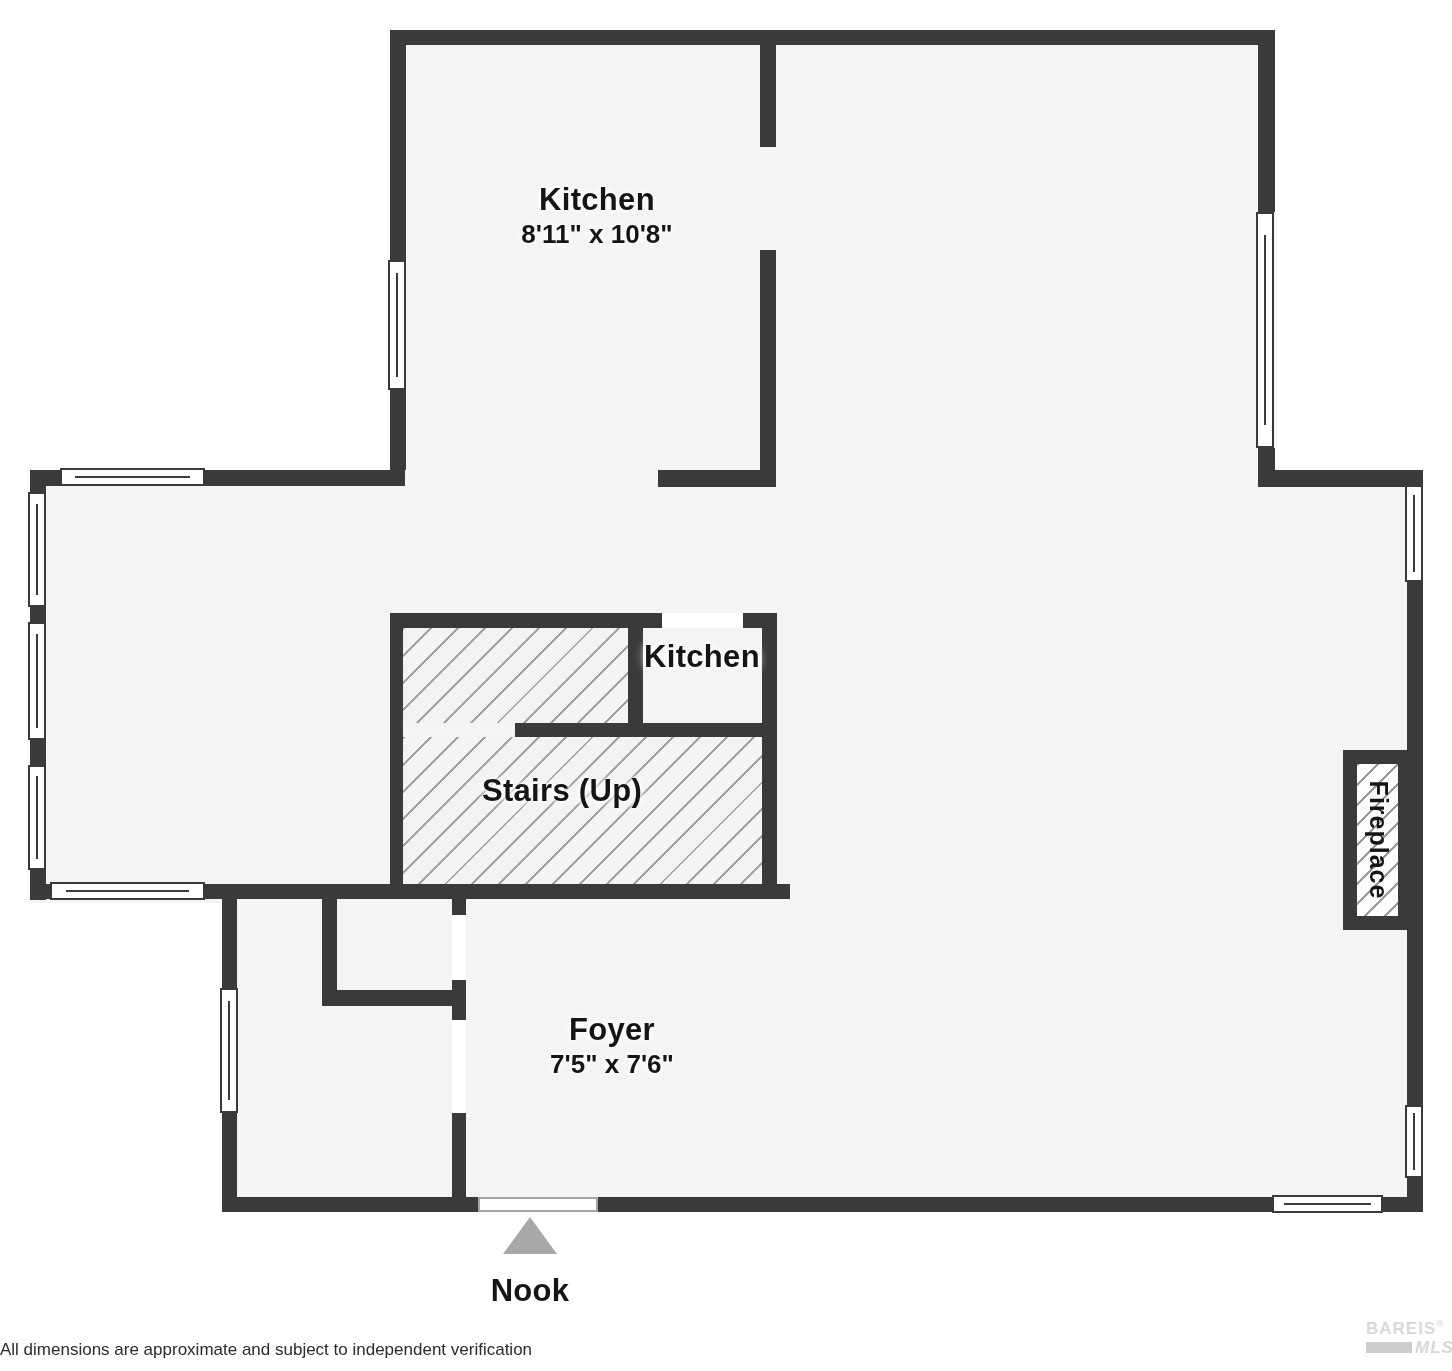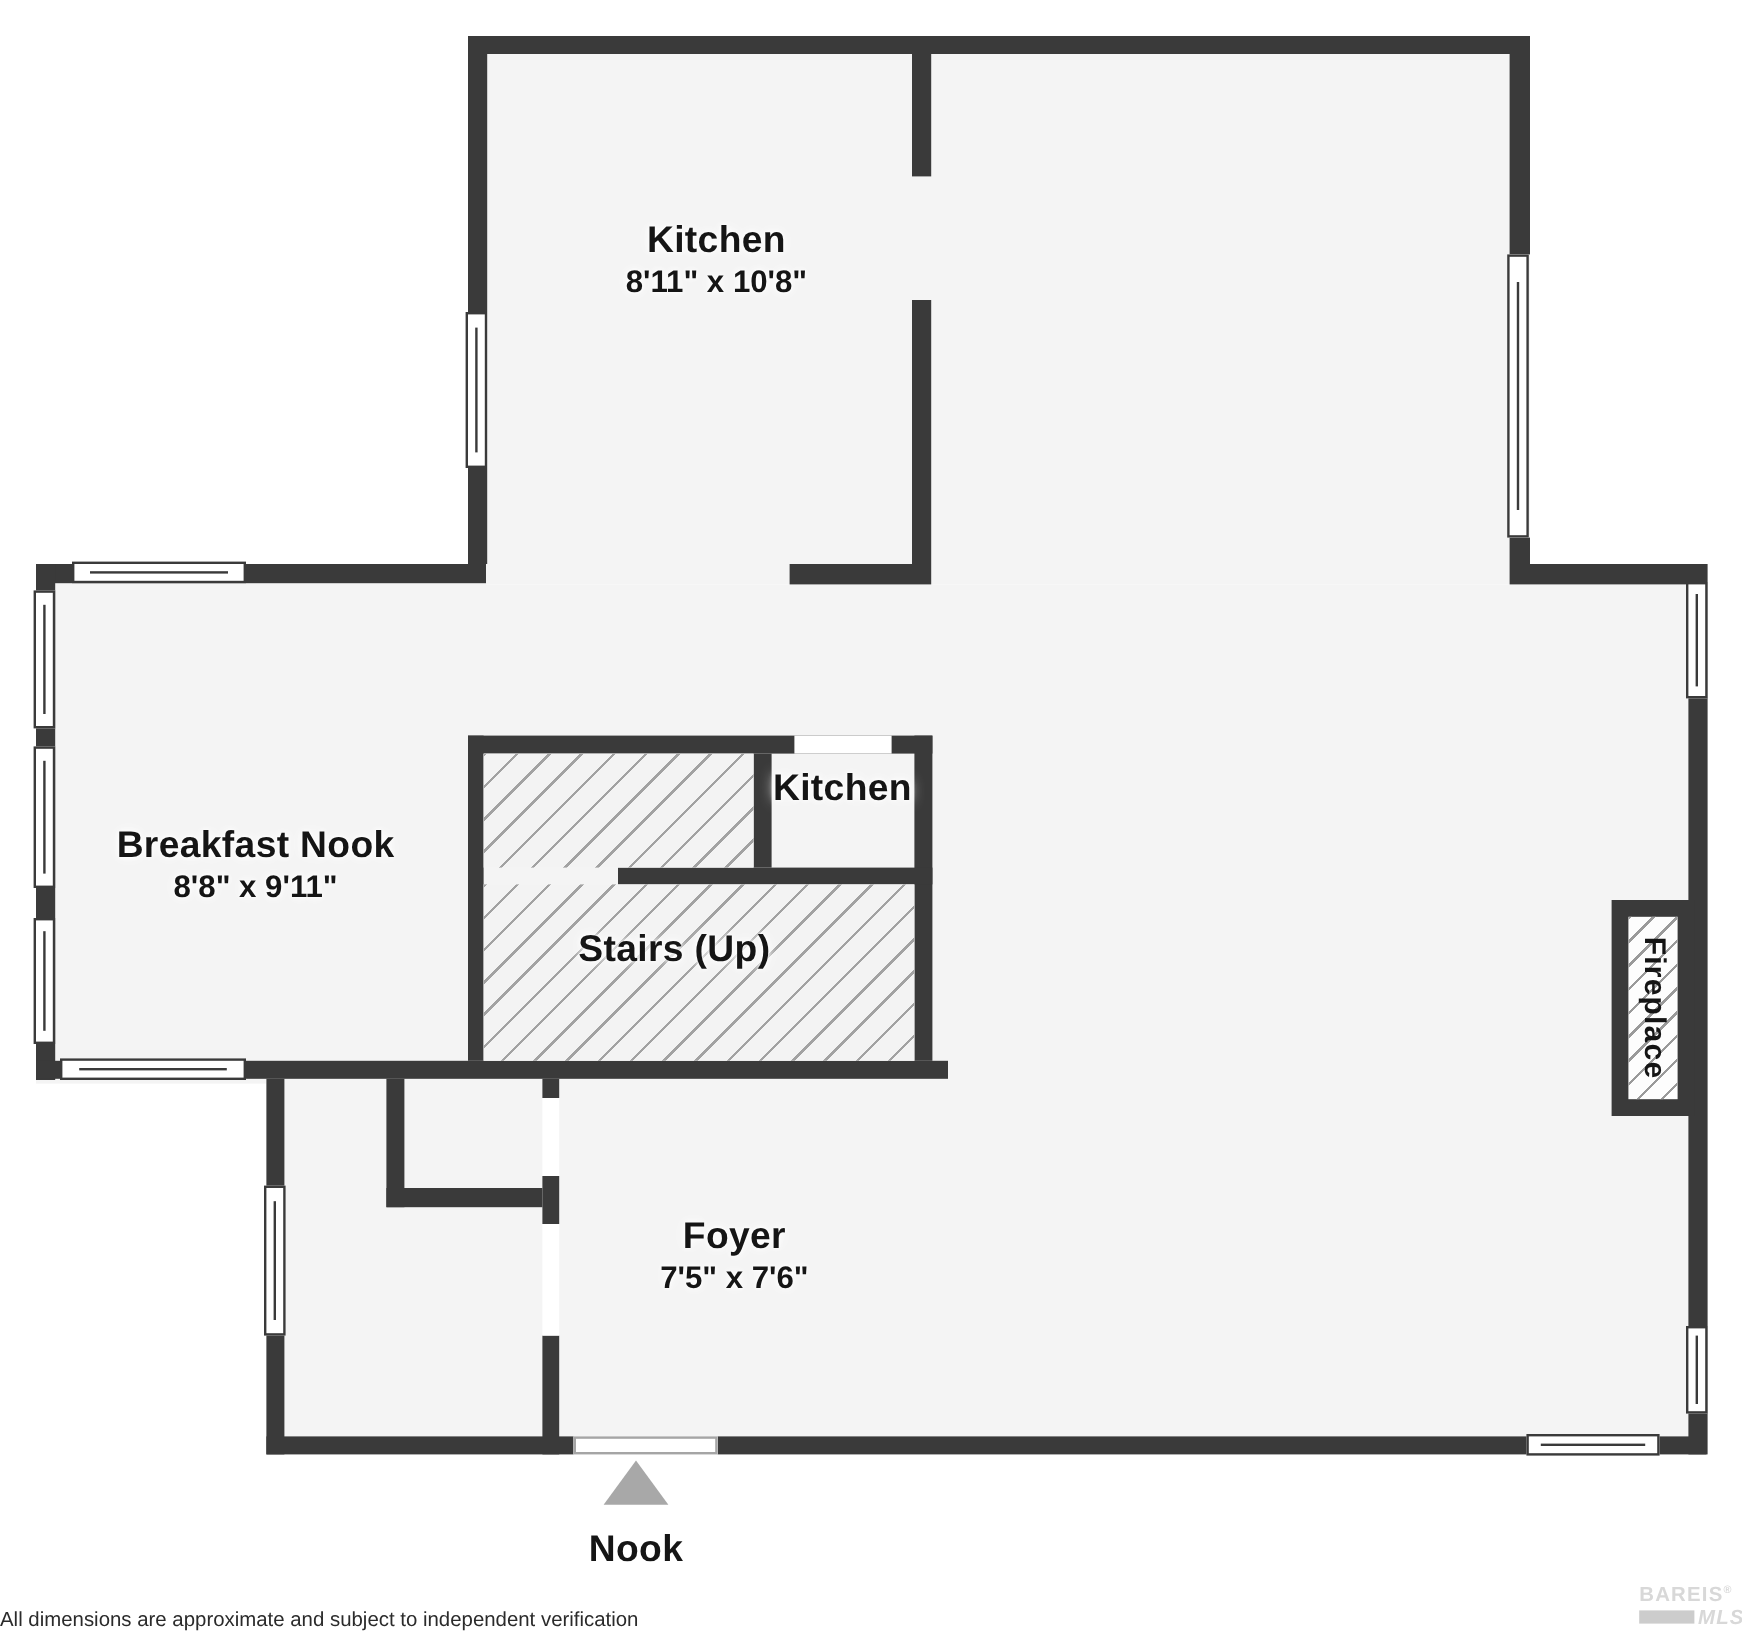--- a/index.html
+++ b/index.html
@@ -87,24 +87,20 @@
   <div class="win win-h" style="left:50px;top:882px;width:155px;height:18px"></div>
   <div class="win win-v" style="left:220px;top:988px;width:18px;height:125px"></div>
   <div class="win win-v" style="left:1405px;top:485px;width:18px;height:97px"></div>
   <div class="win win-v" style="left:1405px;top:1105px;width:18px;height:73px"></div>
   <div class="win win-h" style="left:1272px;top:1195px;width:111px;height:18px"></div>
 
   <div class="label" style="left:597px;top:216px">
     <div class="title">Kitchen</div>
     <div class="dims">8'11" x 10'8"</div>
   </div>
-  <div class="label" style="left:213px;top:720px">
-    <div class="title">Breakfast Nook</div>
-    <div class="dims">8'8" x 9'11"</div>
-  </div>
   <div class="label" style="left:702px;top:657px">
     <div class="title">Kitchen</div>
   </div>
   <div class="label" style="left:562px;top:791px">
     <div class="title">Stairs (Up)</div>
   </div>
   <div class="label" style="left:612px;top:1046px">
     <div class="title">Foyer</div>
     <div class="dims">7'5" x 7'6"</div>
   </div>

